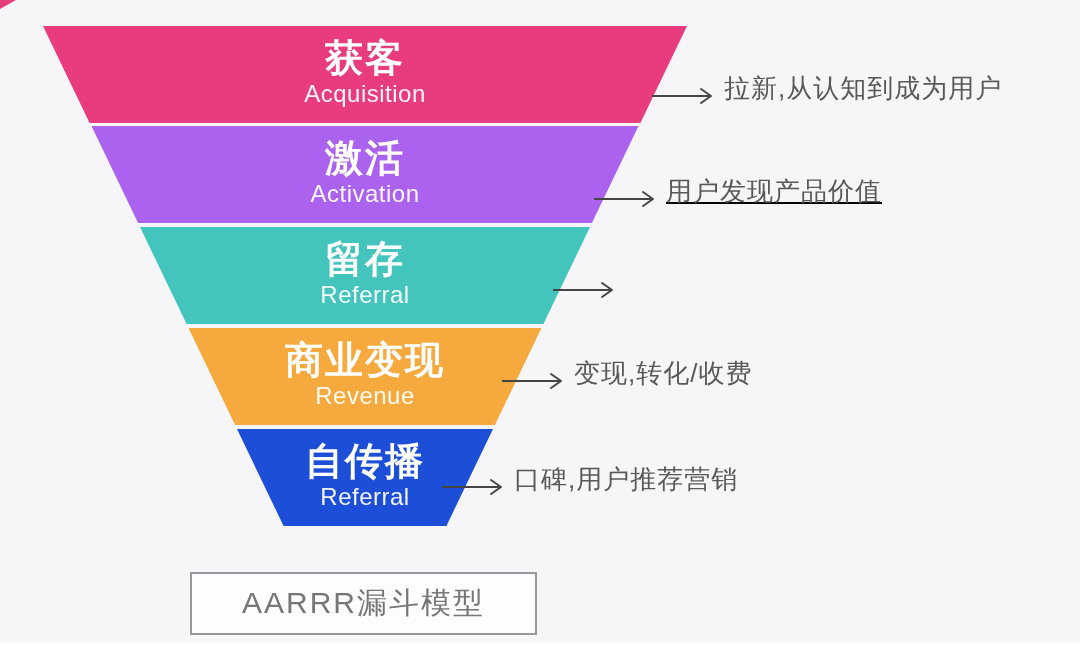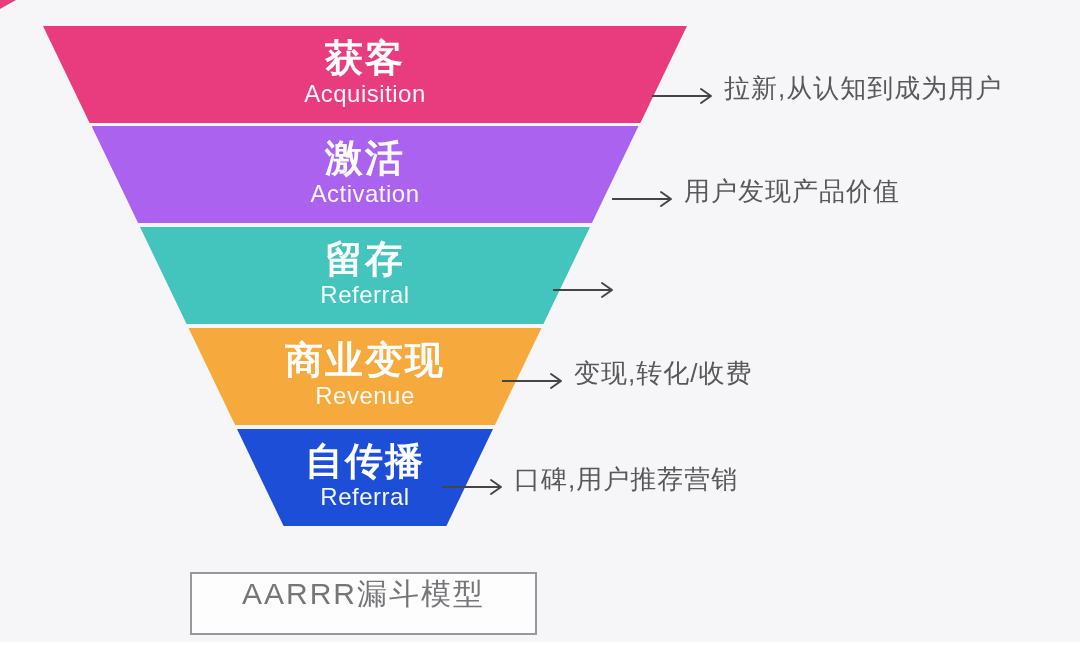--- a/index.html
+++ b/index.html
@@ -64,21 +64,21 @@
   }
   
   .caption-box {
     position: absolute;
     left: 190px; top: 572px;
     width: 347px; height: 63px;
     background: #fdfdfe;
     border: 2px solid #98989c;
     box-sizing: border-box;
     display: flex;
-    align-items: flex-start;
+    align-items: center;
     justify-content: center;
     font-size: 30px;
     color: #76767a;
     letter-spacing: 2px;
   }
   .bottom-strip {
     position: absolute;
     left: 0; top: 642px;
     width: 1080px; height: 4px;
     background: #ffffff;
@@ -112,21 +112,21 @@
       </div>
     </div>
   <div id="annotations">
       <div class="annot" style="left: 650px; top: 68px; height: 38px;">
         <svg width="64" height="20" viewBox="0 0 64 20">
           <line x1="2" y1="10" x2="60" y2="10" stroke="#454545" stroke-width="2"></line>
           <polyline points="51,3 61,10 51,17" fill="none" stroke="#454545" stroke-width="2" stroke-linecap="round" stroke-linejoin="round"></polyline>
         </svg>
         <div class="note">拉新,从认知到成为用户</div>
       </div>
-      <div class="annot" style="left: 610px; top: 171px; height: 38px;">
+      <div class="annot" style="left: 592px; top: 171px; height: 38px; text-decoration: underline;">
         <svg width="64" height="20" viewBox="0 0 64 20">
           <line x1="2" y1="10" x2="60" y2="10" stroke="#454545" stroke-width="2"></line>
           <polyline points="51,3 61,10 51,17" fill="none" stroke="#454545" stroke-width="2" stroke-linecap="round" stroke-linejoin="round"></polyline>
         </svg>
         <div class="note">用户发现产品价值</div>
       </div>
       <div class="annot" style="left: 551px; top: 262px; height: 38px;">
         <svg width="64" height="20" viewBox="0 0 64 20">
           <line x1="2" y1="10" x2="60" y2="10" stroke="#454545" stroke-width="2"></line>
           <polyline points="51,3 61,10 51,17" fill="none" stroke="#454545" stroke-width="2" stroke-linecap="round" stroke-linejoin="round"></polyline>

